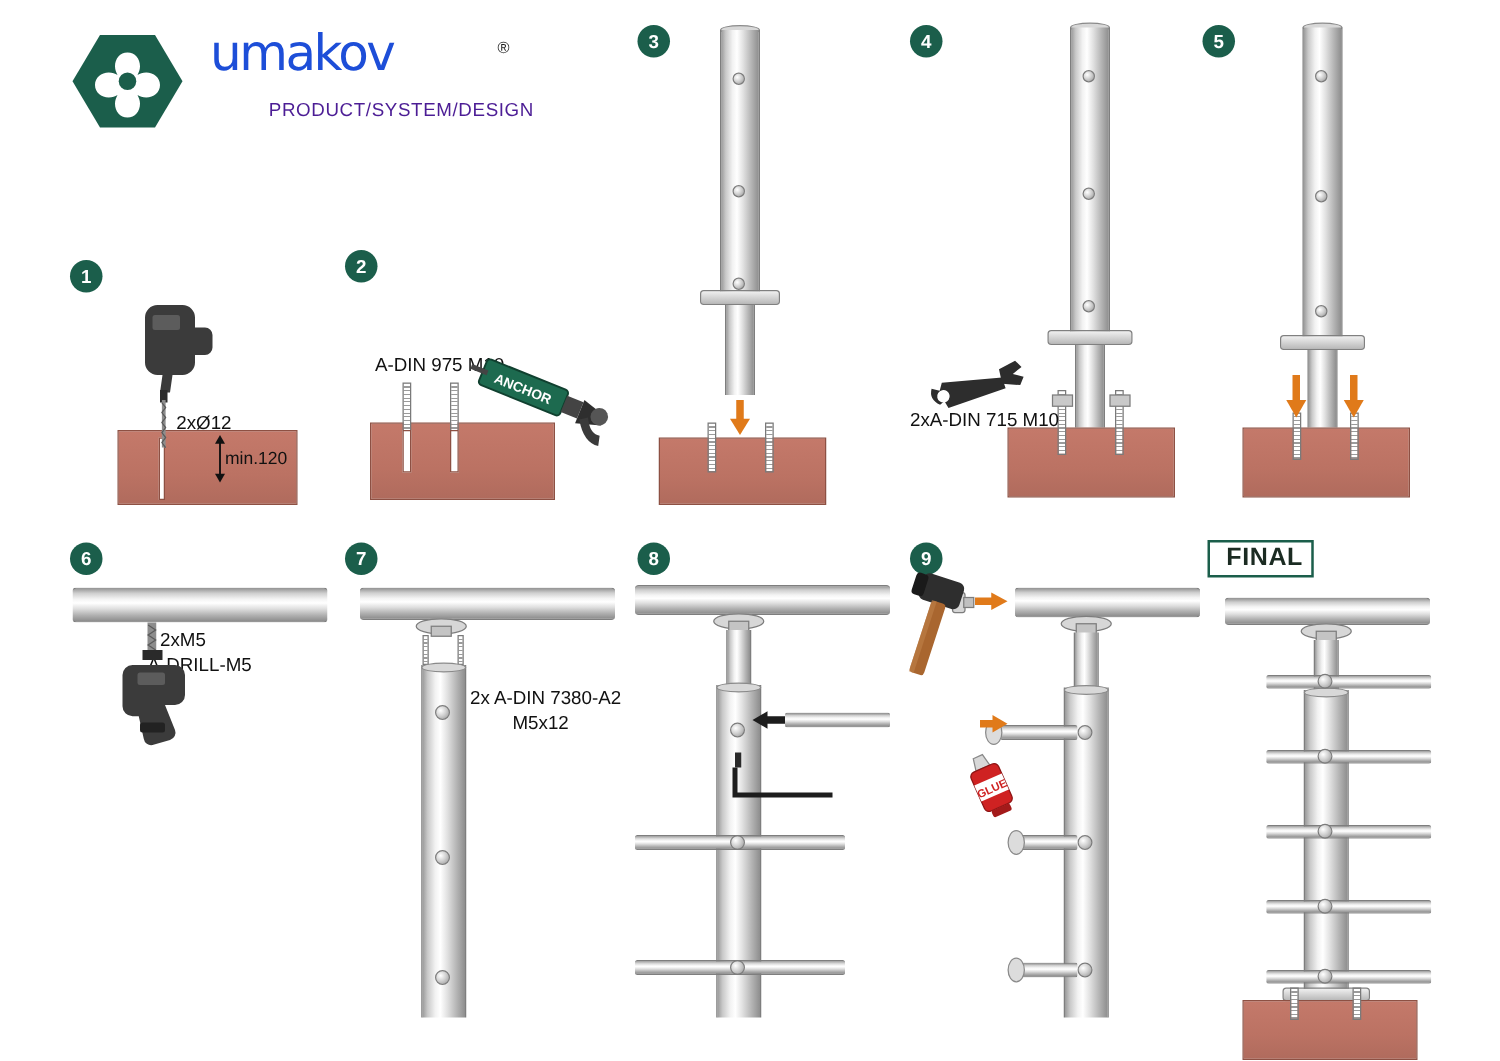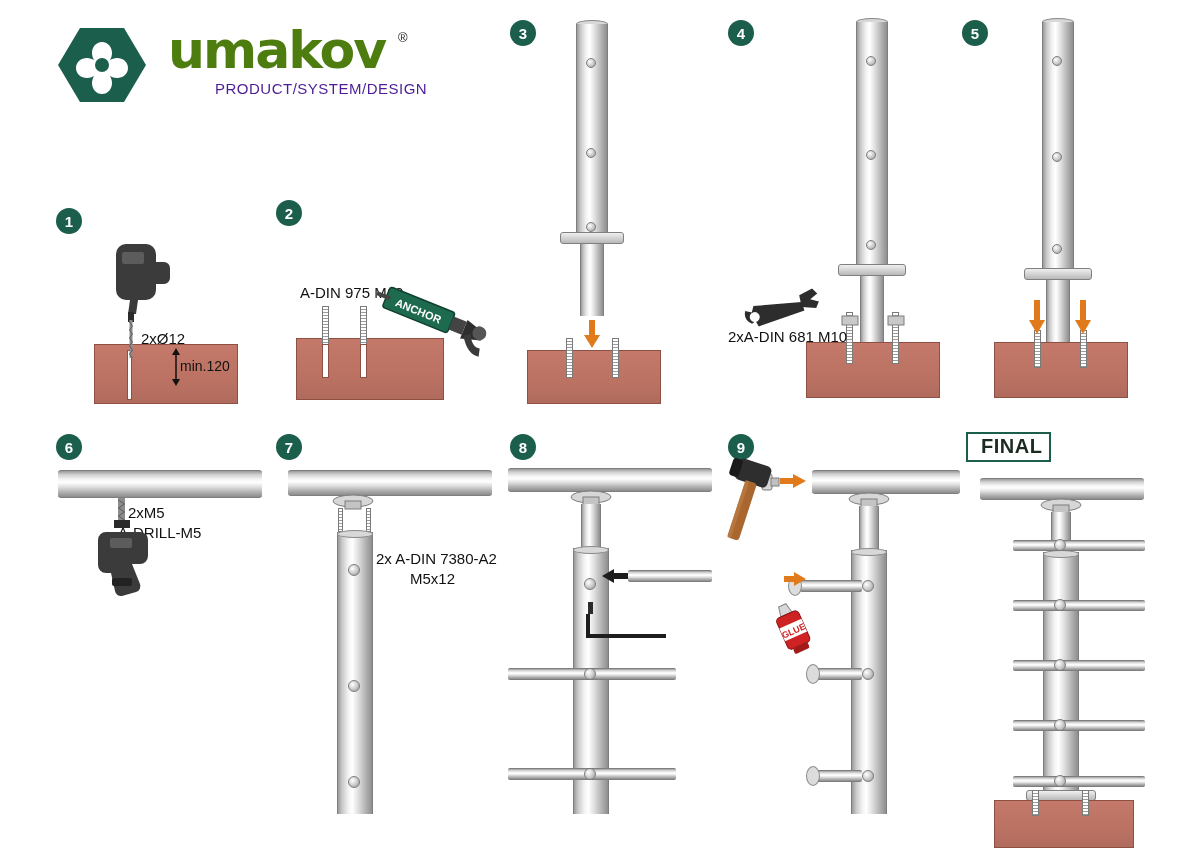--- a/index.html
+++ b/index.html
@@ -37,21 +37,21 @@
     font-size: 20px;
     font-weight: bold;
     padding: 1px 7px 2px 7px;
     letter-spacing: 0.5px;
   }
 
   
   .logo-wrap { position: absolute; left: 58px; top: 24px; width: 350px; height: 72px; }
   .logo-text {
     position: absolute; left: 110px; top: -4px;
-    font-size: 52px; font-weight: bold; color: #4d7c0f;
+    font-size: 40px; font-weight: normal; color: #1d4ed8;
     letter-spacing: -2px; font-family: "DejaVu Sans", sans-serif;
   }
   .logo-reg { position: absolute; left: 340px; top: 6px; font-size: 13px; color:#1b1b1b; }
   .logo-sub {
     position: absolute; left: 157px; top: 56px;
     font-size: 15px; color: #4c1d95; letter-spacing: 0.5px;
     font-family: "Liberation Sans", sans-serif;
   }
   .hexmark { position: absolute; left: 0; top: 2px; }
 
@@ -241,21 +241,21 @@
   </div>
   <div class="tool" style="left:742px; top:288px;">
     <svg width="92" height="44" viewBox="0 0 92 44">
       <g transform="rotate(-12 46 22)">
         <path d="M4 14 q-4 8 4 14 l4 -2 l2 6 l48 -6 l-1 -9 l-48 -6 l-3 6 z" fill="#2d2d2d"></path>
         <path d="M60 10 l14 -4 l4 6 l-8 4 l8 4 l-4 6 l-14 -4 z" fill="#2d2d2d"></path>
         <circle cx="12" cy="22" r="5" fill="#ffffff"></circle>
       </g>
     </svg>
   </div>
-  <div class="cap" style="left:728px; top:328px;">2xA-DIN 681 M10</div>
+  <div class="cap" style="left:728px; top:328px;">2xA-DIN 715 M10</div>
 
   <div class="badge" style="left:962px; top:20px;">5</div>
   <div class="post-top" style="left:1042px; top:18px; width:32px; height:8px;"></div>
   <div class="post" style="left:1042px; top:22px; width:32px; height:248px;"></div>
   <div class="boss" style="left:1052px; top:56px; width:10px; height:10px;"></div>
   <div class="boss" style="left:1052px; top:152px; width:10px; height:10px;"></div>
   <div class="boss" style="left:1052px; top:244px; width:10px; height:10px;"></div>
   <div class="flange" style="left:1024px; top:268px; width:68px; height:12px;"></div>
   <div class="post" style="left:1046px; top:280px; width:24px; height:62px;"></div>
   <div class="concrete" style="left:994px; top:342px; width:134px; height:56px;"></div>

